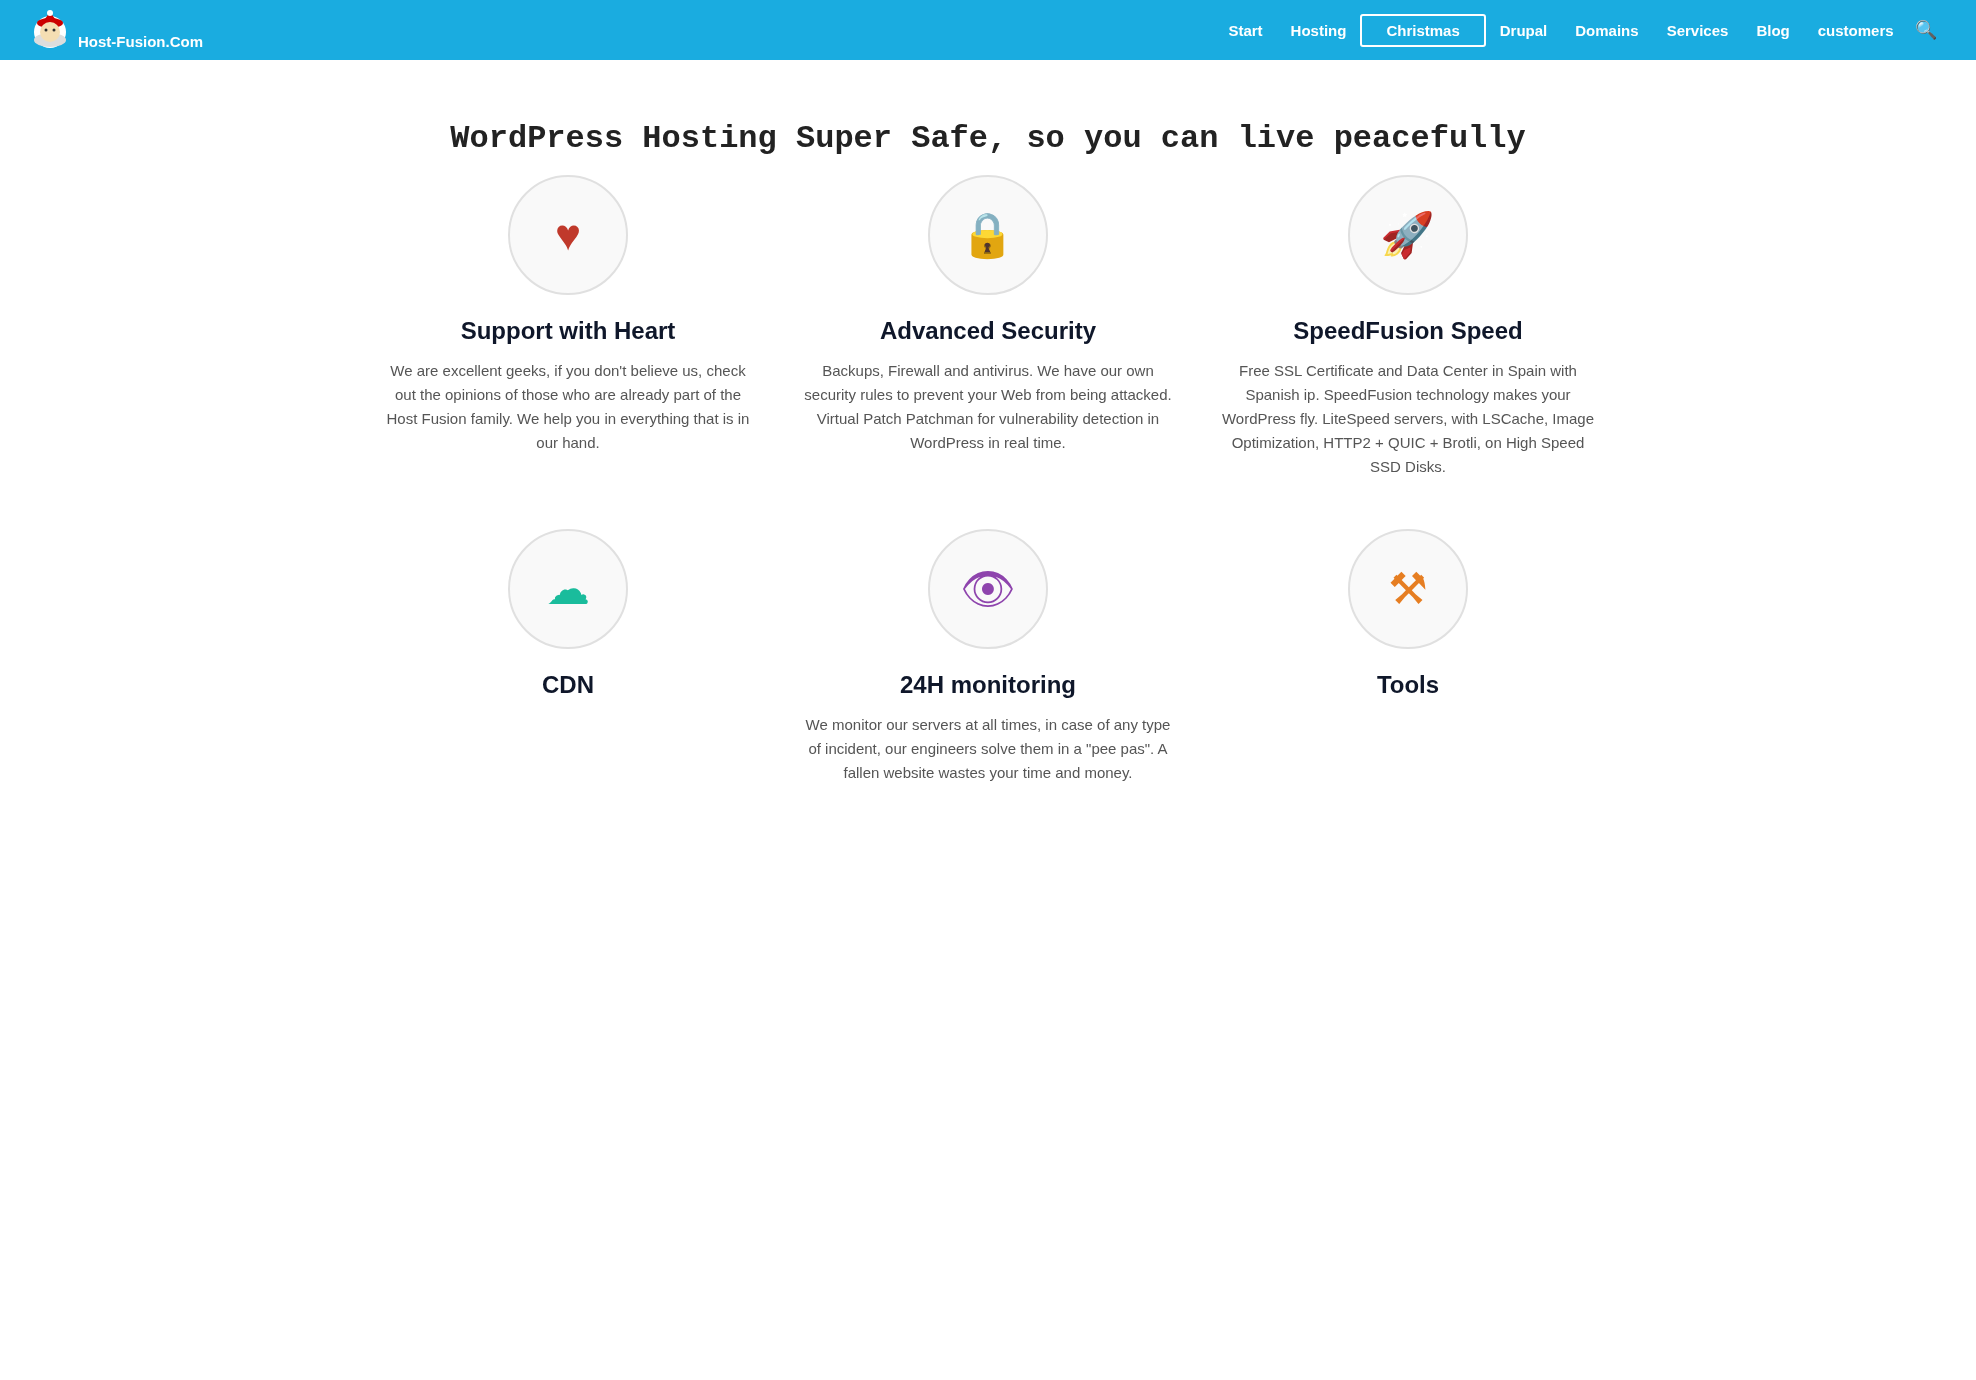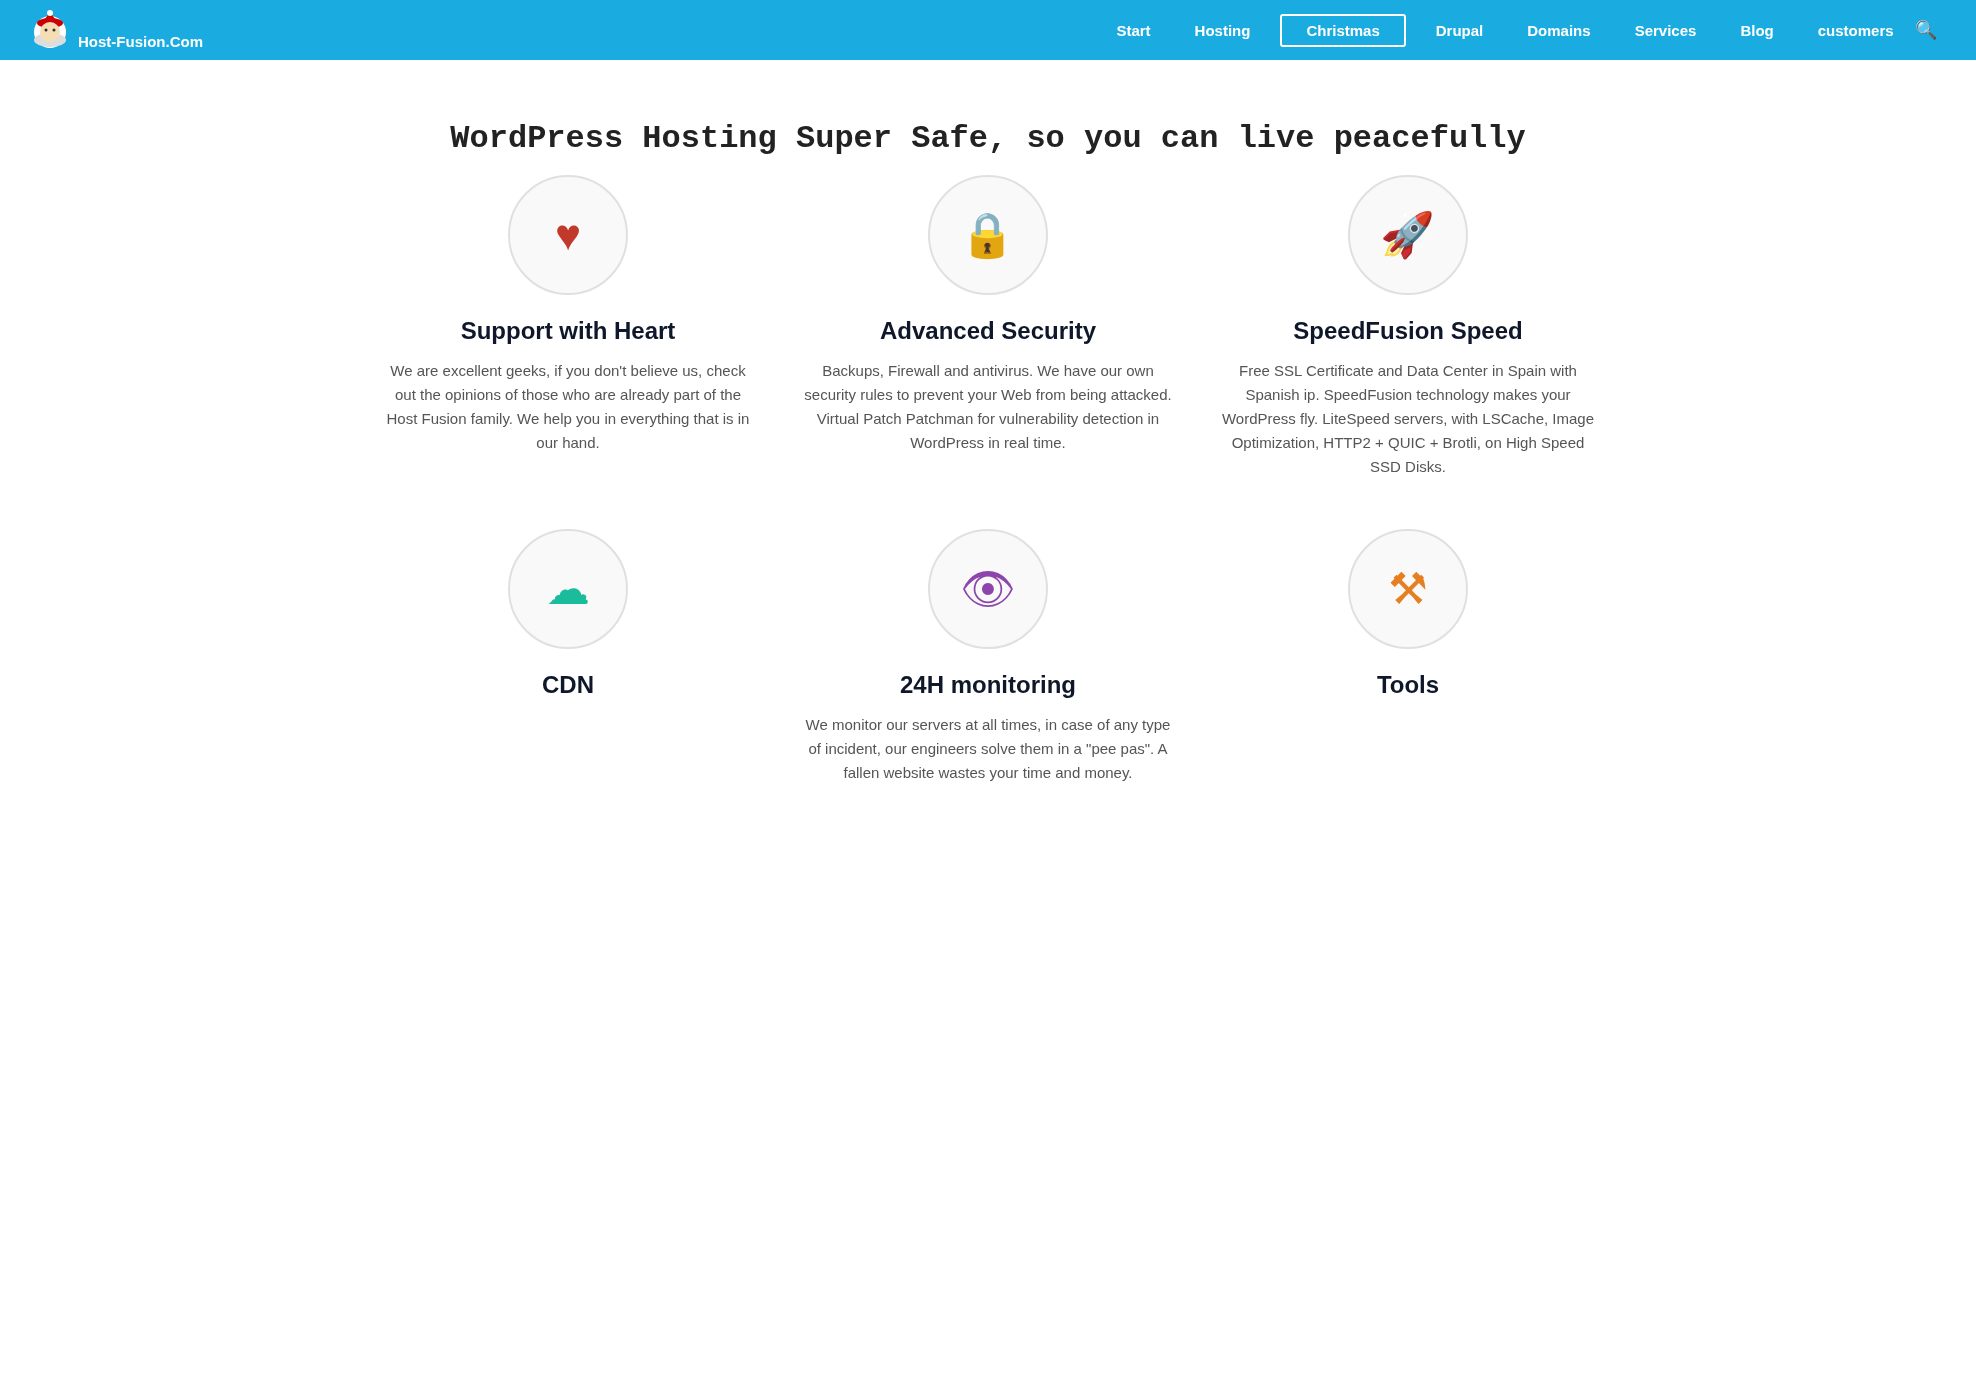--- a/index.html
+++ b/index.html
@@ -25,21 +25,21 @@
       gap: 8px;
     }
     .logo-icon {
       width: 40px;
       height: 40px;
     }
     .navbar-nav {
       display: flex;
       align-items: flex-end;
       list-style: none;
-      gap: 16px;
+      gap: 0;
     }
     .navbar-nav li a {
       color: #fff;
       text-decoration: none;
       font-size: 15px;
       font-weight: 600;
       padding: 8px 14px;
       display: block;
     }
     .navbar-nav li.active a {

